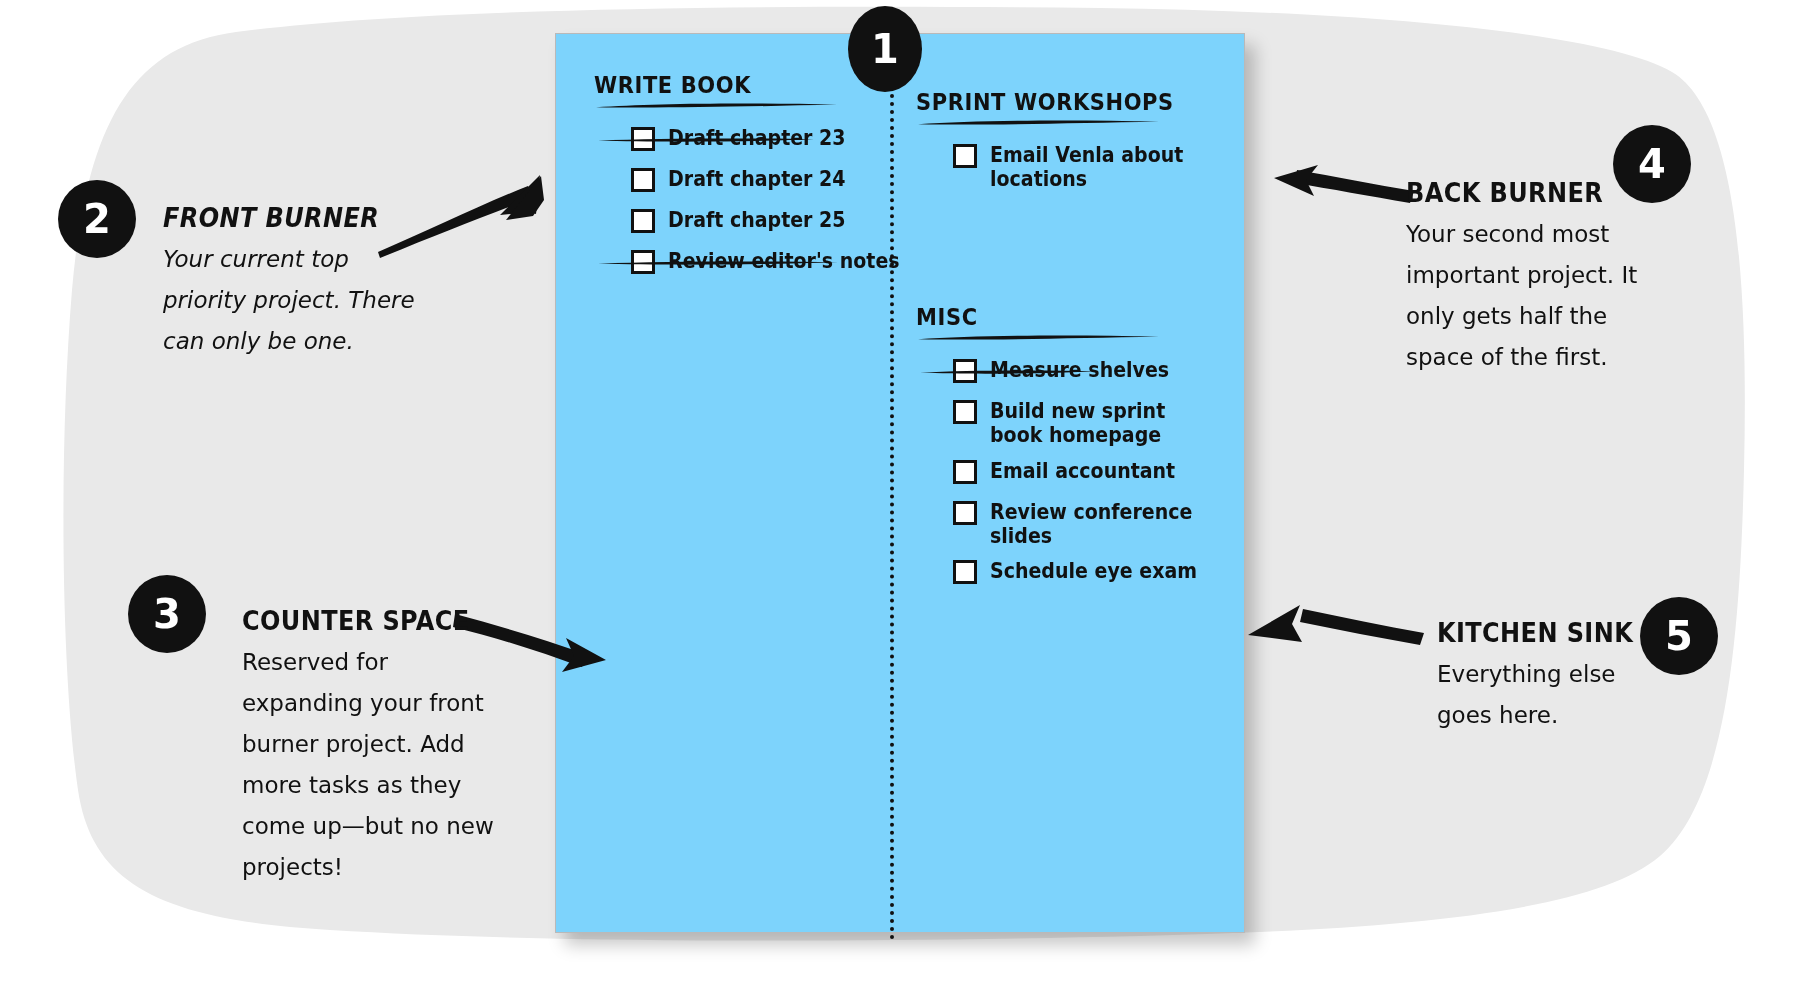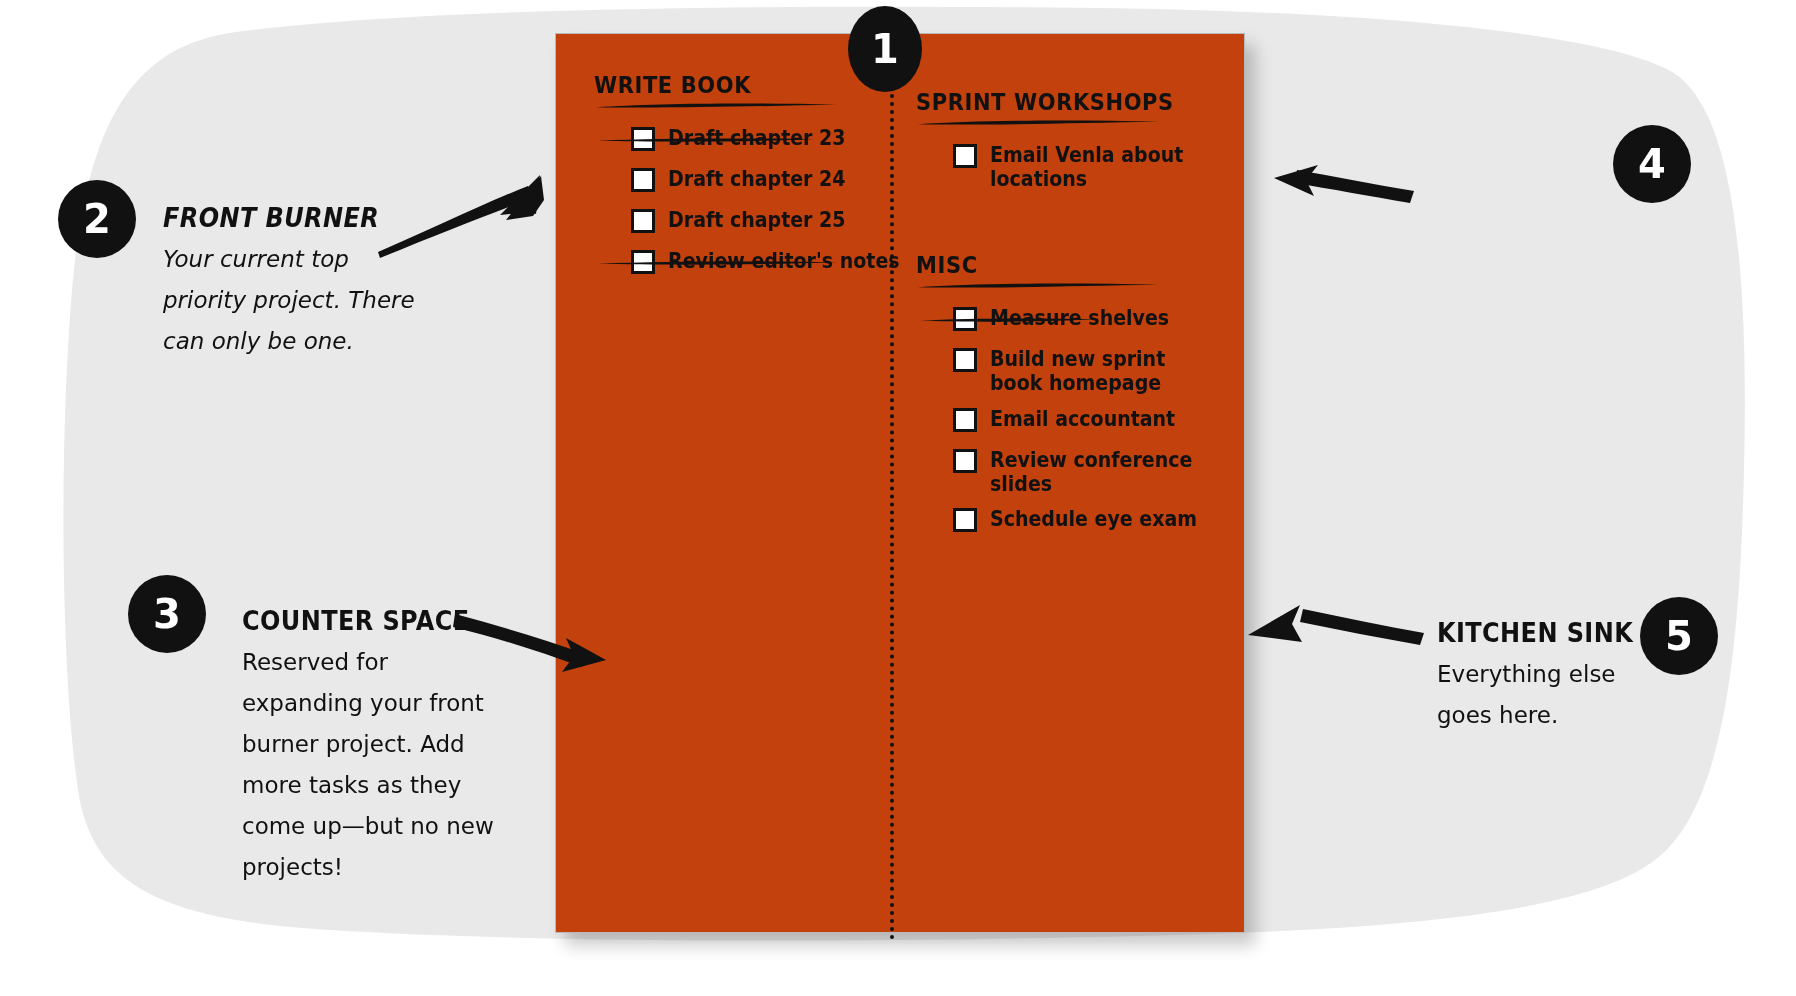--- a/index.html
+++ b/index.html
@@ -27,21 +27,21 @@
     height: 996px;
   }
 
   
   #page-card {
     position: absolute;
     left: 555px;
     top: 33px;
     width: 690px;
     height: 900px;
-    background: #c2410c;
+    background: #7dd3fc;
     border: 1px solid #b9b9b9;
     box-shadow: 10px 12px 16px rgba(0,0,0,0.22);
     box-sizing: border-box;
   }
   #page-divider {
     position: absolute;
     left: 334px;
     top: 36px;
     width: 0;
     height: 870px;
@@ -229,21 +229,21 @@
           <path d="M2,6.2 C60,2.4 150,1.4 243,3.6 C150,5.6 62,7.4 2,6.2 Z" fill="#111111"></path>
         </svg>
 
 
         <div class="task">
           <div class="checkbox"></div>
           <div class="task-label" style="max-width:196px">Email Venla about locations</div>
         </div>
       </div>
 
-      <div class="section" style="margin-top:68px">
+      <div class="section" style="margin-top:120px">
         <div class="section-title">MISC</div>
         <svg class="rule" viewBox="0 0 246 9" preserveAspectRatio="none" aria-hidden="true">
           <path d="M2,6.2 C60,2.4 150,1.4 243,3.6 C150,5.6 62,7.4 2,6.2 Z" fill="#111111"></path>
         </svg>
 
         <div class="task done">
           <div class="checkbox"></div>
           <div class="task-label">Measure shelves</div>
           <svg class="strike" style="width:180px" viewBox="0 0 180 7" preserveAspectRatio="none" aria-hidden="true">
             <path d="M0,3.6 C50,1.2 120,1.0 178,2.2 C120,4.8 50,5.4 0,3.6 Z" fill="#111111"></path>
@@ -306,19 +306,23 @@
   <div class="annot" style="left:163px; top:205px; width:260px;font-style:italic;">
     <div class="annot-title">FRONT BURNER</div>
     <div class="annot-body">Your current top priority project. There can only be one.</div>
   </div>
 
   <div class="annot" style="left:242px; top:608px; width:258px;">
     <div class="annot-title">COUNTER SPACE</div>
     <div class="annot-body">Reserved for expanding your front burner project. Add more tasks as they come up—but no new projects!</div>
   </div>
 
+  <div class="annot" style="left:1406px; top:180px; width:254px;">
+    <div class="annot-title">BACK BURNER</div>
+    <div class="annot-body">Your second most important project. It only gets half the space of the first.</div>
+  </div>
 
   <div class="annot" style="left:1437px; top:620px; width:230px;">
     <div class="annot-title">KITCHEN SINK</div>
     <div class="annot-body">Everything else goes here.</div>
   </div>
 
 </div>
 
 </body></html>

